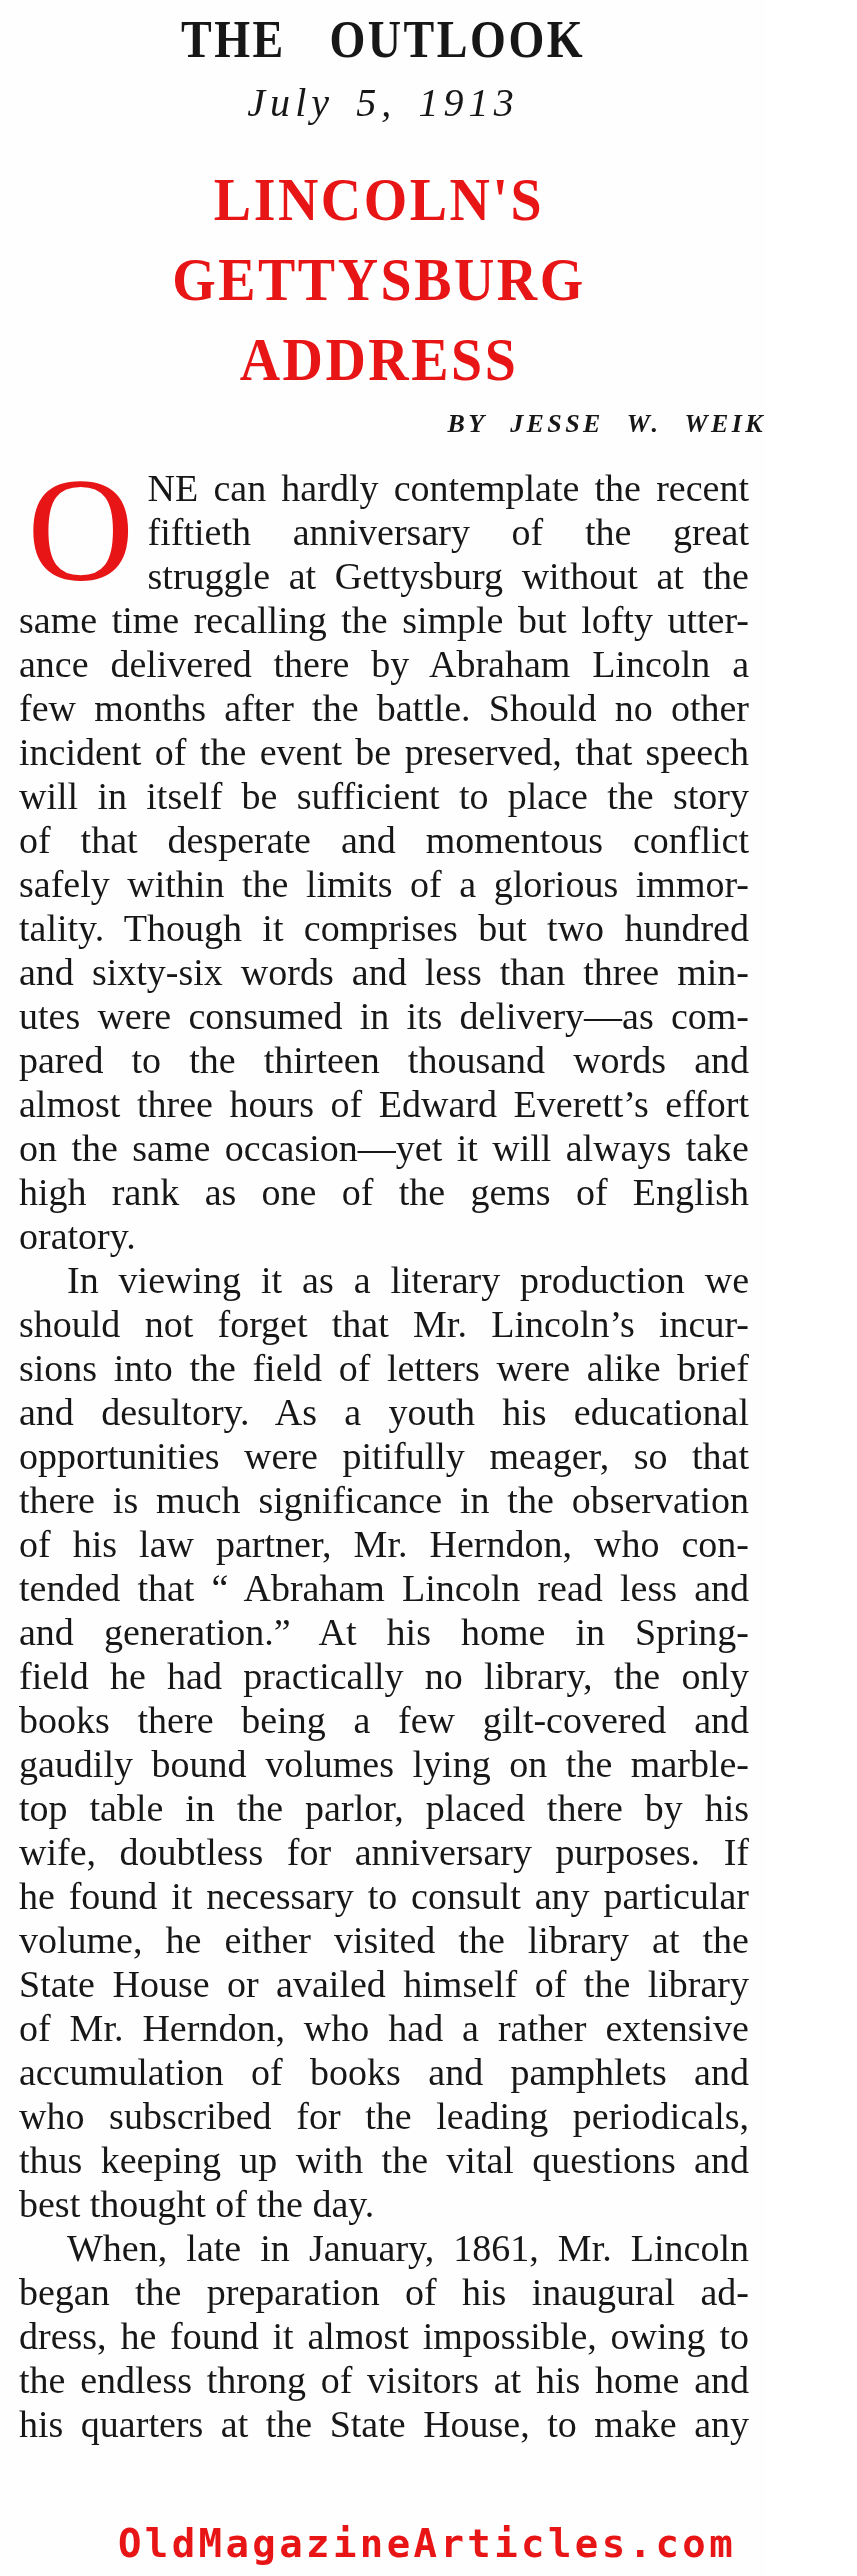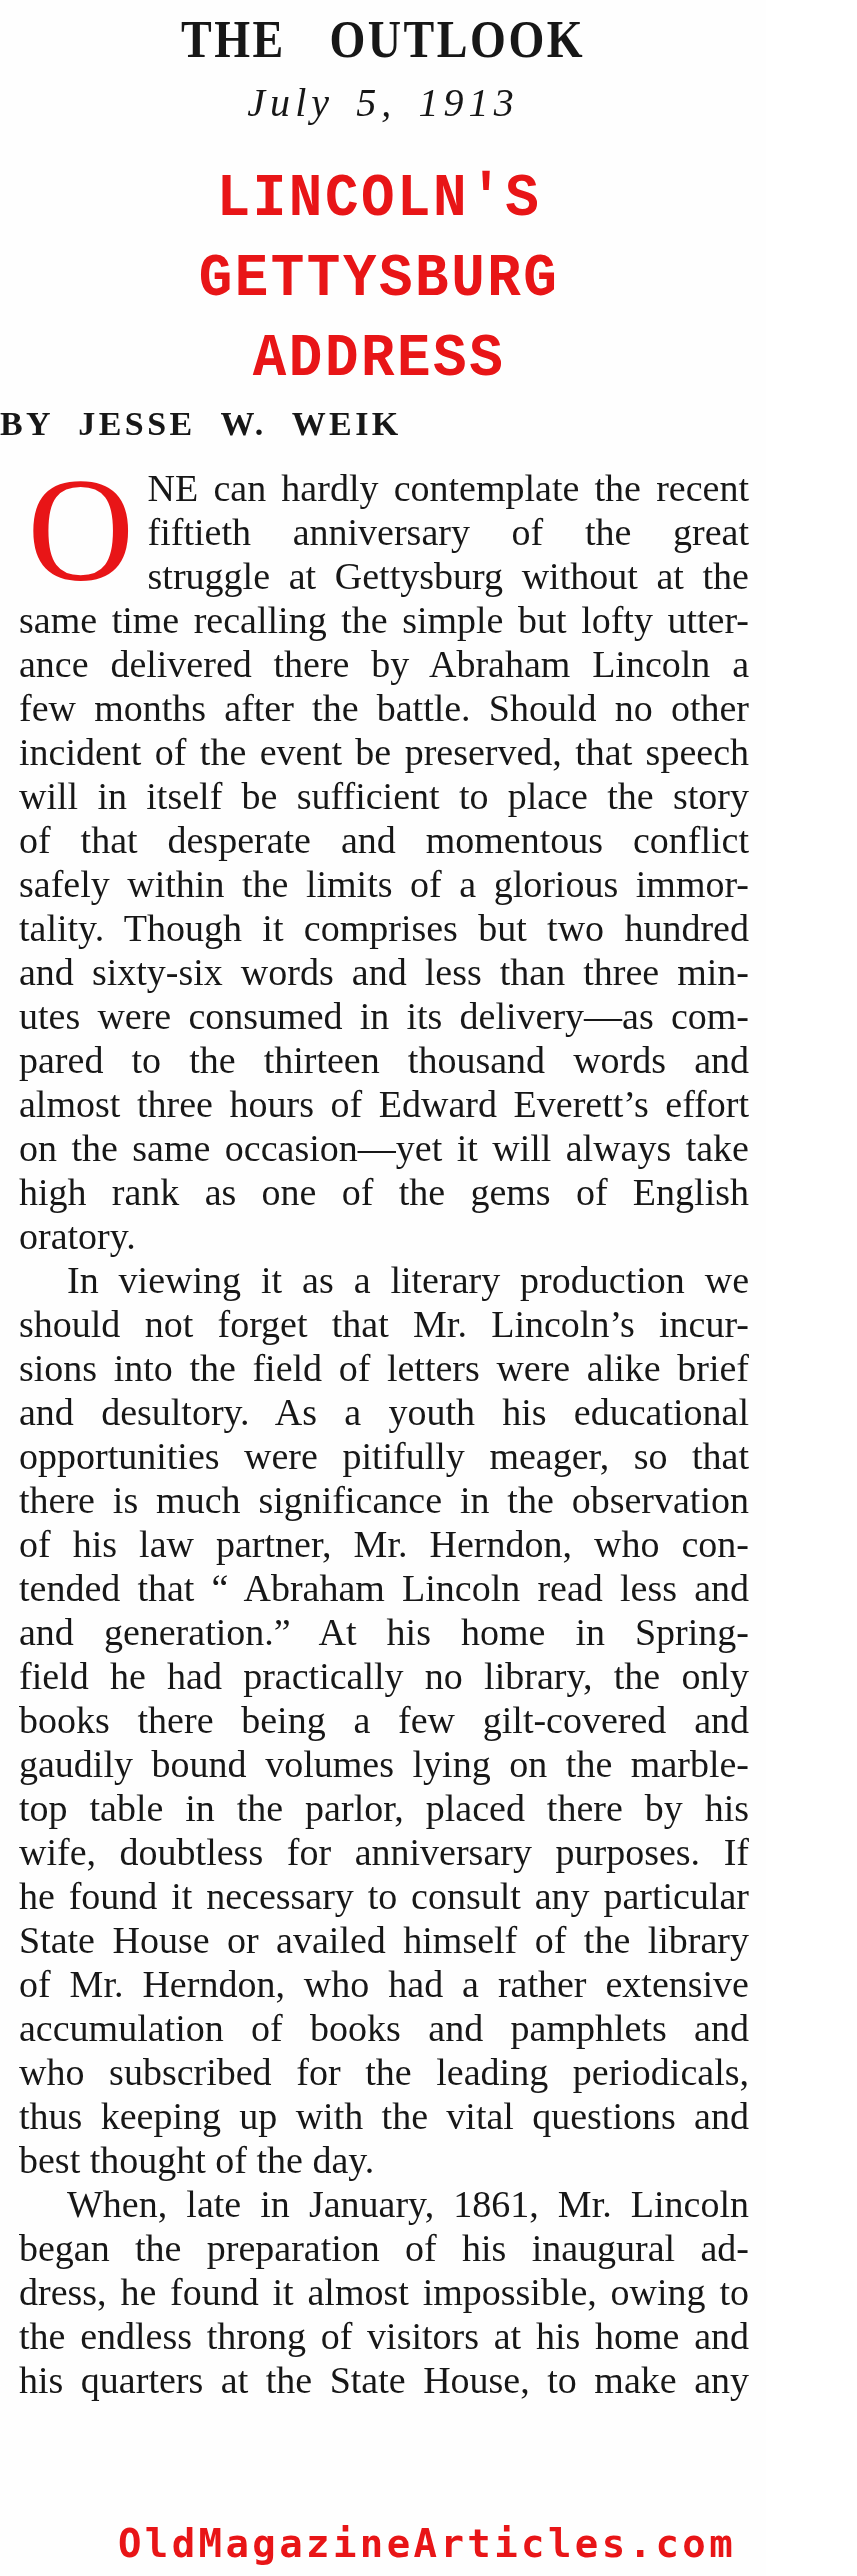--- a/index.html
+++ b/index.html
@@ -38,25 +38,26 @@
     color:var(--red);
     font-weight:bold;
   }
   .title-line{
     font-size:57px;line-height:80px;
     letter-spacing:2.6px;
     transform:scale(0.98,1.08);
     transform-origin:center center;
   }
   .byline{
-    text-align:left;
+    text-align:right;
     font-weight:bold;
-    font-size:34px;line-height:43px;
+    font-size:26px;line-height:43px;
     letter-spacing:3.4px;word-spacing:13.7px;
     margin-top:3.4px;
+    font-style:italic;
   }
   .article-body{
     padding:20.6px 17px 0 19px;
   }
   .para{margin:0;}
   .line{
     font-size:38px;
     line-height:44px;
     text-align:justify;
     text-align-last:justify;
@@ -88,21 +89,21 @@
 </head>
 <body>
 
 <div class="page">
 
   <header>
     <div class="masthead">THE OUTLOOK</div>
     <div class="issue-date">July 5, 1913</div>
   </header>
 
-  <h1 class="title" style="margin:33px 8px 0 0;font-family:Liberation Mono, monospace;">
+  <h1 class="title" style="margin:33px 8px 0 0;">
       <div class="title-line">LINCOLN'S</div>
       <div class="title-line">GETTYSBURG</div>
       <div class="title-line">ADDRESS</div>
     </h1>
 
   <div class="byline">BY JESSE W. WEIK</div>
 
   <main class="article-body">
       <div class="para">
         <span class="dropcap">O</span>
@@ -134,20 +135,21 @@
         <div class="line">there is much significance in the observation</div>
         <div class="line">of his law partner, Mr. Herndon, who con-</div>
         <div class="line">tended that “ Abraham Lincoln read less and</div>
         <div class="line">and generation.” At his home in Spring-</div>
         <div class="line">field he had practically no library, the only</div>
         <div class="line">books there being a few gilt-covered and</div>
         <div class="line">gaudily bound volumes lying on the marble-</div>
         <div class="line">top table in the parlor, placed there by his</div>
         <div class="line">wife, doubtless for anniversary purposes. If</div>
         <div class="line">he found it necessary to consult any particular</div>
+        <div class="line">volume, he either visited the library at the</div>
         <div class="line">State House or availed himself of the library</div>
         <div class="line">of Mr. Herndon, who had a rather extensive</div>
         <div class="line">accumulation of books and pamphlets and</div>
         <div class="line">who subscribed for the leading periodicals,</div>
         <div class="line">thus keeping up with the vital questions and</div>
         <div class="line last">best thought of the day.</div>
       </div>
       <div class="para">
         <div class="line indent">When, late in January, 1861, Mr. Lincoln</div>
         <div class="line">began the preparation of his inaugural ad-</div>

